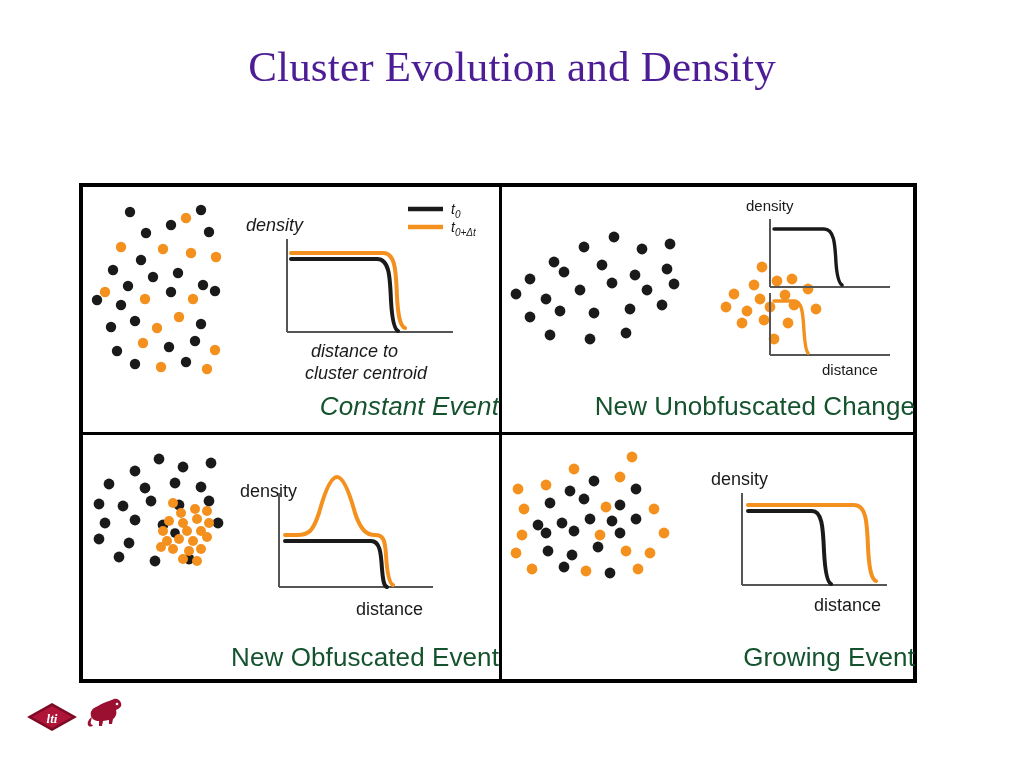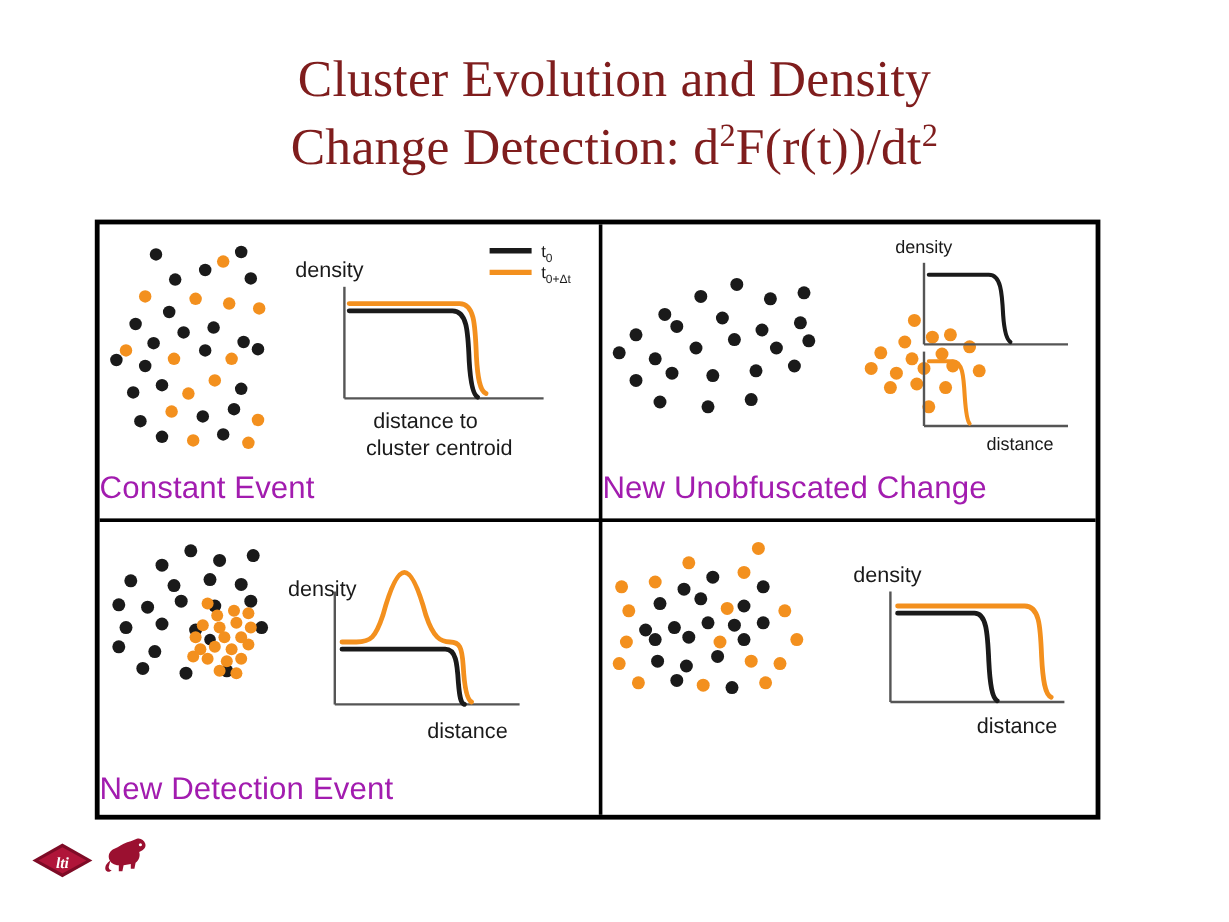--- a/index.html
+++ b/index.html
@@ -3,57 +3,56 @@
 <meta charset="utf-8">
 <style>
   html,body{margin:0;padding:0;}
   body{
     width:1024px;height:768px;background:#ffffff;overflow:hidden;
     font-family:"Liberation Sans",sans-serif;position:relative;
   }
   
   #title{
     position:absolute;left:0;top:38px;width:1024px;
-    text-align:center;color:#7f1d1d;
+    text-align:center;color:#4c1d95;
     font-family:"Liberation Serif",serif;
     font-size:43px;line-height:57px;font-weight:400;letter-spacing:.2px;
   }
   #title .sup{font-size:27px;vertical-align:super;line-height:0;}
   
   #matrix{
     position:absolute;left:79px;top:183px;width:838px;height:500px;
     border:4px solid #000;box-sizing:border-box;background:#fff;
   }
   .vline{position:absolute;left:416px;top:0;width:3px;height:100%;background:#000;}
   .hline{position:absolute;left:0;top:245px;width:100%;height:3px;background:#000;}
   .cell{position:absolute;box-sizing:border-box;}
-  .cell.tl{left:0;  top:0;   width:416px;height:245px;}
+  .cell.tl{left:0;  top:0;   width:416px;height:245px;font-style:italic;}
   .cell.tr{left:419px;top:0; width:413px;height:245px;}
   .cell.bl{left:0;  top:248px;width:416px;height:244px;}
   .cell.br{left:419px;top:248px;width:413px;height:244px;}
   .caption{
-    position:absolute;left:0;width:100%;text-align:left;
-    color:#a21caf;font-size:26px;letter-spacing:.1px;
+    position:absolute;left:0;width:100%;text-align:right;
+    color:#14532d;font-size:26px;letter-spacing:.1px;
   }
   .cell.tl .caption{bottom:10px;}
   .cell.tr .caption{bottom:10px;}
   .cell.bl .caption{bottom:6px;}
   .cell.br .caption{bottom:6px;}
   .panel-svg{position:absolute;left:0;top:0;}
   
   #footer{position:absolute;left:0;top:690px;width:852px;height:78px;}
   #lti-logo{position:absolute;left:26px;top:12px;}
   #scottie{position:absolute;left:84px;top:6px;}
 </style>
 </head>
 <body>
 
 <div id="title">
   <div>Cluster Evolution and Density</div>
-  <div><span>Change Detection: d</span><span class="sup">2</span><span>F(r(t))/dt</span><span class="sup">2</span></div>
 </div>
 
 <div id="matrix">
   <div class="vline"></div>
   <div class="hline"></div>
 
   <div class="cell tl">
     <svg class="panel-svg" width="416" height="245" viewBox="0 0 416 245">
       <g>
         <circle cx="38" cy="60" r="5.2" fill="#F3901E"></circle>
@@ -233,21 +232,21 @@
       <path d="M196 58 L196 152" stroke="#555" stroke-width="2" fill="none"></path>
       <path d="M196 152 L350 152" stroke="#555" stroke-width="2" fill="none"></path>
 
       <path d="M202 100 L214 100 C226 100 230 96 236 78 C242 56 248 42 254 42
                C260 42 266 56 272 78 C278 96 284 100 292 100
                C300 100 302 104 303 120 C304 138 306 148 310 150" stroke="#F3901E" stroke-width="4" fill="none" stroke-linecap="round" stroke-linejoin="round"></path>
 
       <path d="M202 106 L288 106 C297 106 298 118 299 134 C300 146 301 151 304 152" stroke="#1A1A1A" stroke-width="4" fill="none" stroke-linecap="round"></path>
       <text x="273" y="180" font-family="Liberation Sans, sans-serif" font-size="18" fill="#1A1A1A">distance</text>
     </svg>
-    <div class="caption">New Detection Event</div>
+    <div class="caption">New Obfuscated Event</div>
   </div>
 
   <div class="cell br">
     <svg class="panel-svg" width="413" height="244" viewBox="0 0 413 244">
       <g>
         <circle cx="130" cy="22" r="5.4" fill="#F3901E"></circle>
         <circle cx="72" cy="34" r="5.4" fill="#F3901E"></circle>
         <circle cx="118" cy="42" r="5.4" fill="#F3901E"></circle>
         <circle cx="16" cy="54" r="5.4" fill="#F3901E"></circle>
         <circle cx="44" cy="50" r="5.4" fill="#F3901E"></circle>
@@ -286,20 +285,21 @@
 
       <text x="209" y="50" font-family="Liberation Sans, sans-serif" font-size="18" fill="#1A1A1A">density</text>
       <path d="M240 58 L240 150" stroke="#555" stroke-width="2" fill="none"></path>
       <path d="M240 150 L385 150" stroke="#555" stroke-width="2" fill="none"></path>
 
       <path d="M246 70 L352 70 C364 70 365 86 366 112 C367 132 369 144 374 146" stroke="#F3901E" stroke-width="4" fill="none" stroke-linecap="round"></path>
 
       <path d="M246 76 L310 76 C320 76 321 92 322 116 C323 136 325 147 329 149" stroke="#1A1A1A" stroke-width="4" fill="none" stroke-linecap="round"></path>
       <text x="312" y="176" font-family="Liberation Sans, sans-serif" font-size="18" fill="#1A1A1A">distance</text>
     </svg>
+    <div class="caption">Growing Event</div>
   </div>
 </div>
 
 <div id="footer">
   <svg id="lti-logo" width="52" height="30" viewBox="0 0 52 30">
     <polygon points="26,1 51,15 26,29 1,15" fill="#7E0B26"></polygon>
     <polygon points="26,4 46,15 26,26 6,15" fill="#B01539"></polygon>
     <text x="26" y="21" text-anchor="middle" font-family="Liberation Serif, serif" font-size="13" font-style="italic" font-weight="bold" fill="#FFFFFF">lti</text>
   </svg>
 

